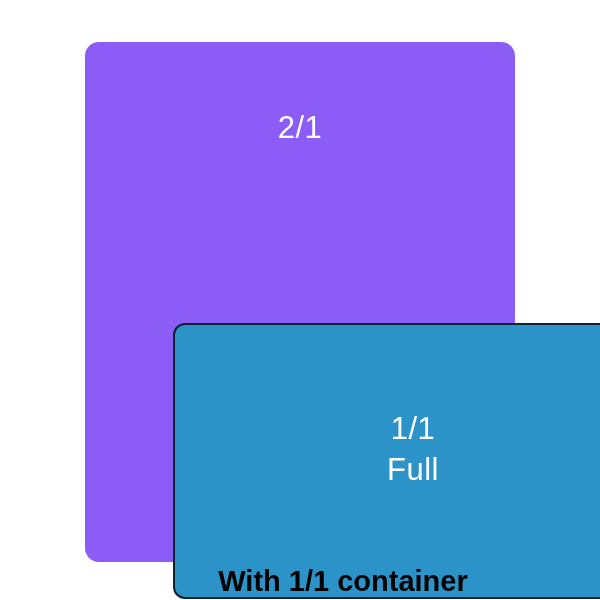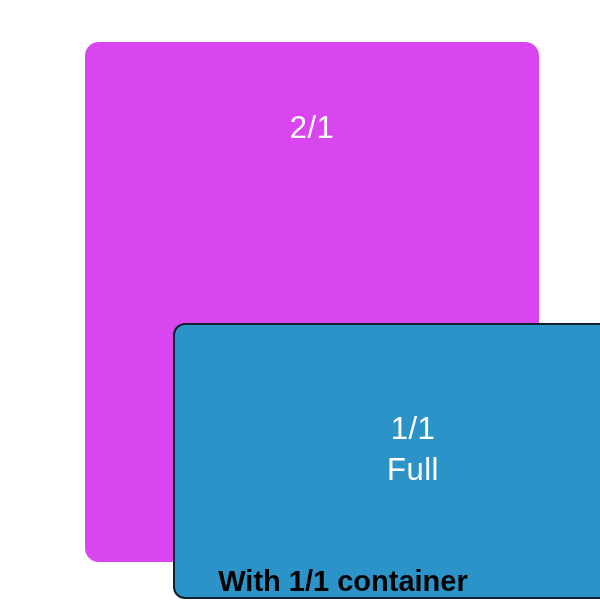--- a/index.html
+++ b/index.html
@@ -14,23 +14,22 @@
     height: 600px;
     background: #ffffff;
     overflow: hidden;
   }
   .pan-double {
     position: absolute;
     left: 85px;
     top: 42px;
     width: 430px;
     height: 520px;
-    background: #d946ef;
+    background: #8b5cf6;
     border-radius: 14px;
-    padding-left: 24px;
   }
   .pan-double .label-block {
     position: absolute;
     top: 65px;
     left: 0;
     width: 100%;
     text-align: center;
     color: #ffffff;
     font-size: 31px;
     line-height: 41px;

